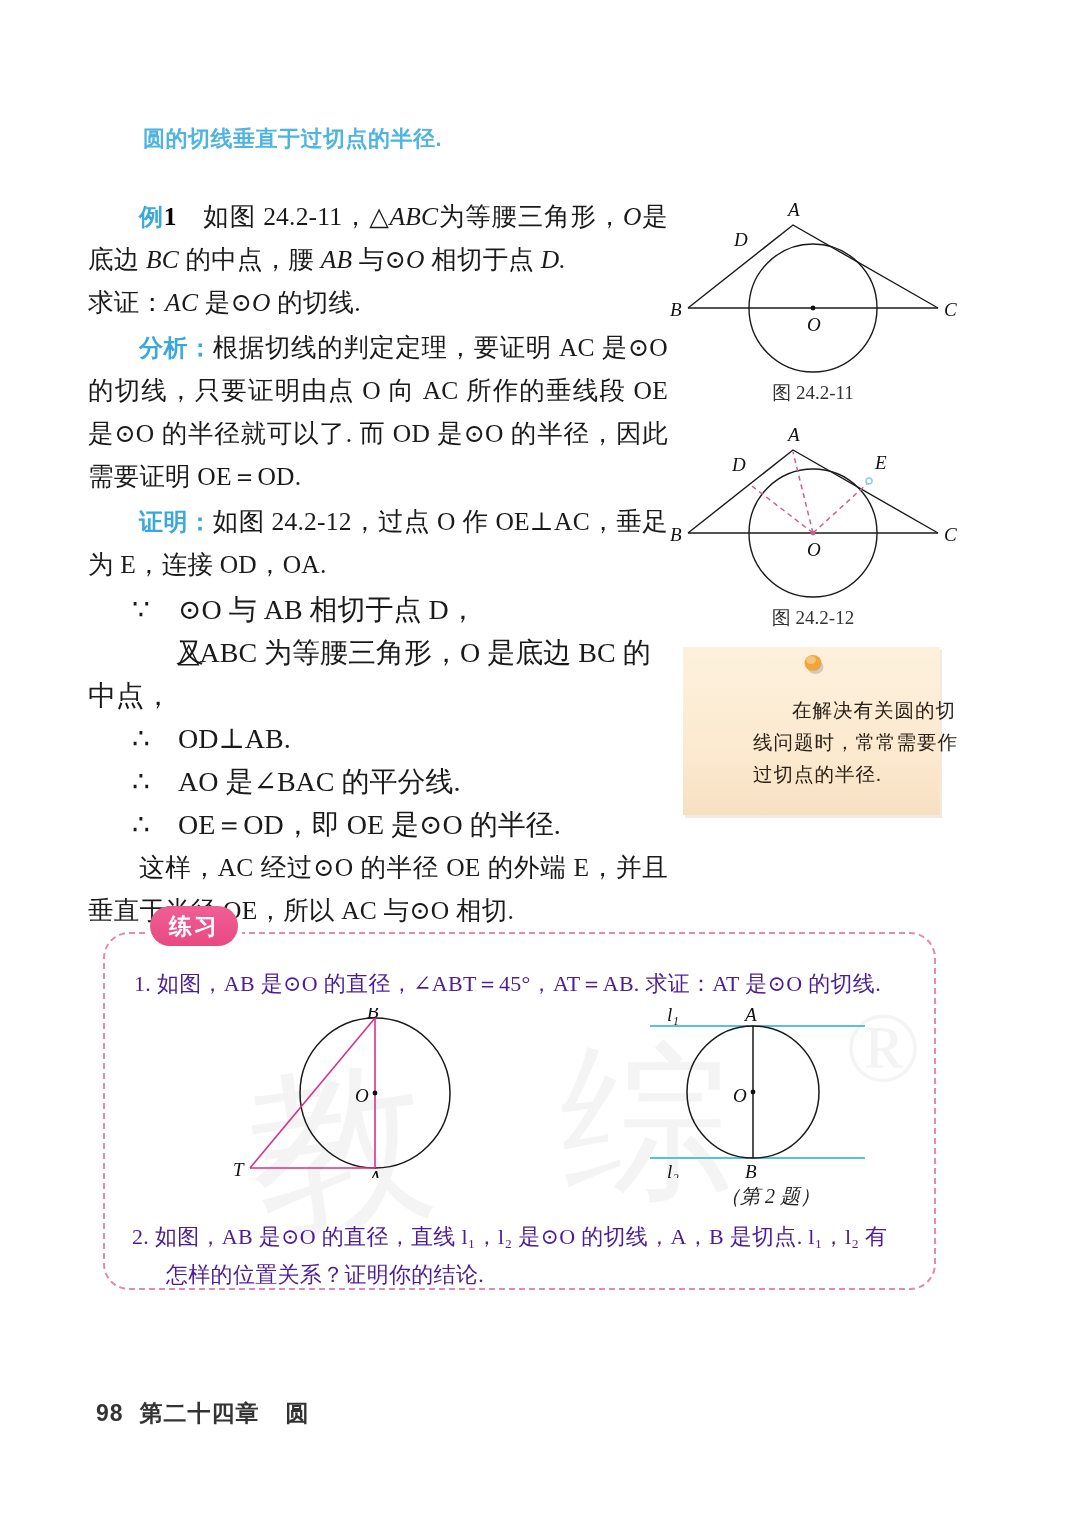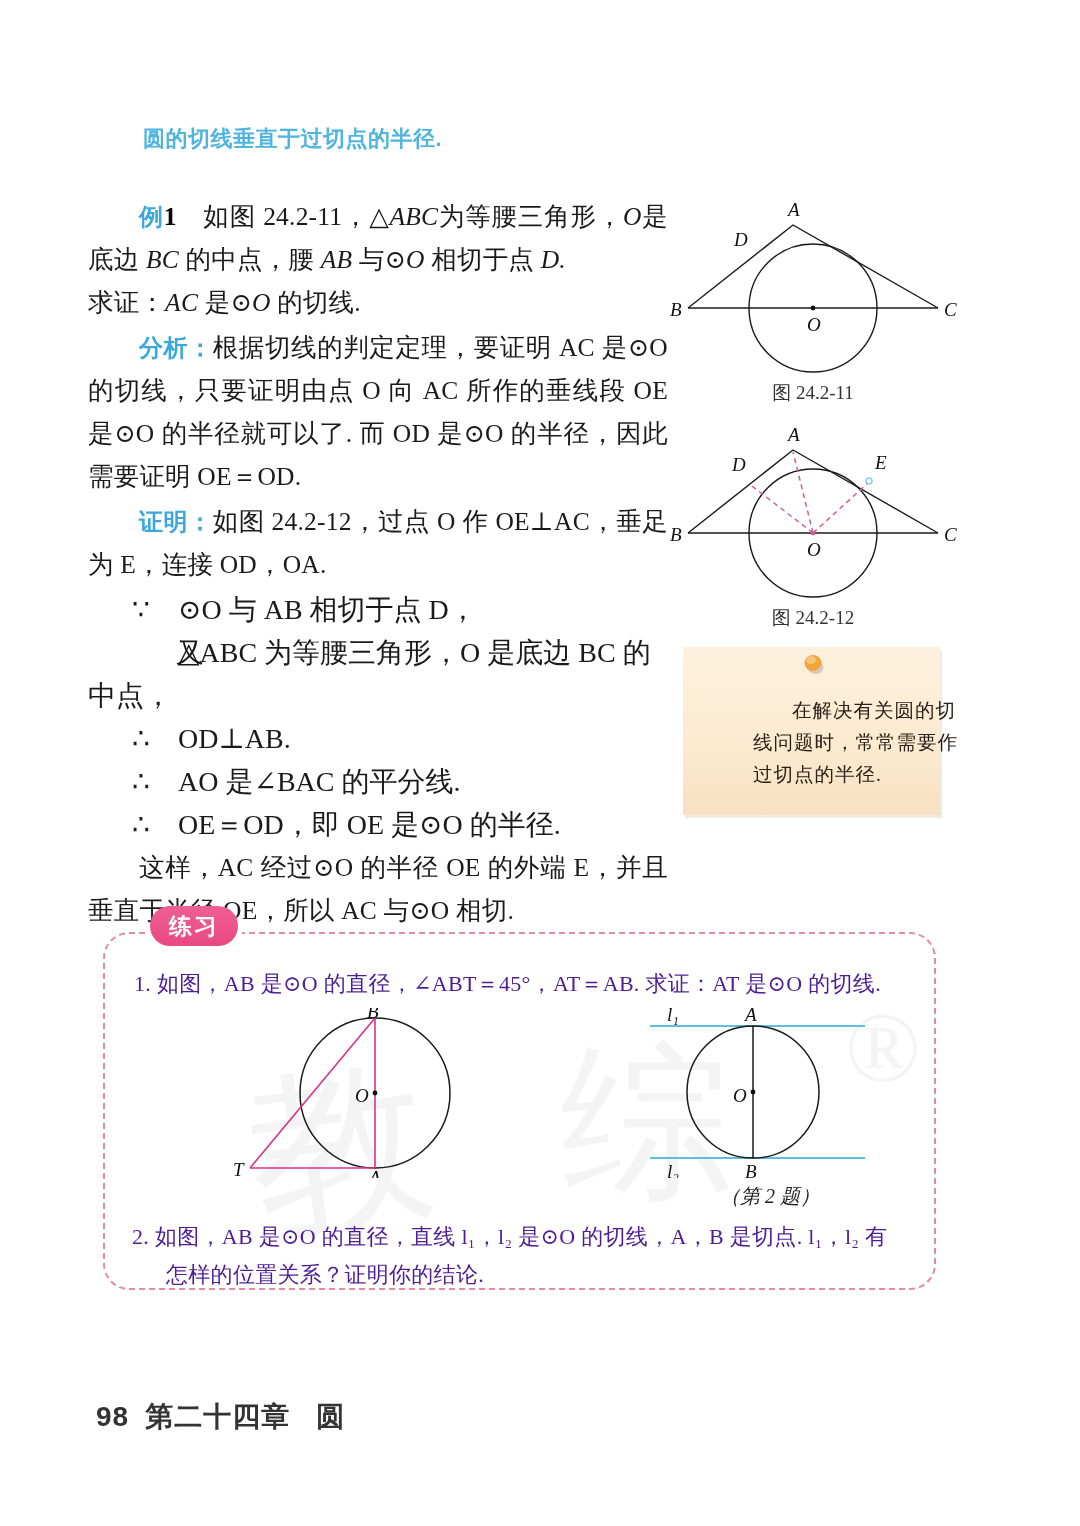--- a/index.html
+++ b/index.html
@@ -184,21 +184,21 @@
     font-family: "Liberation Serif", serif;
     pointer-events: none;
     user-select: none;
   }
 
   
   .footer {
     position: absolute;
     left: 96px;
     top: 1398px;
-    font-size: 28px;
+    font-size: 23px;
     font-weight: bold;
     color: #333;
     font-family: "Liberation Sans","DejaVu Sans",sans-serif;
     letter-spacing: 1px;
   }
   .footer .pnum { margin-right: 16px; }
 
   svg { display:block; }
   .lbl-it {
     font-family: "Liberation Serif","DejaVu Serif",serif;

